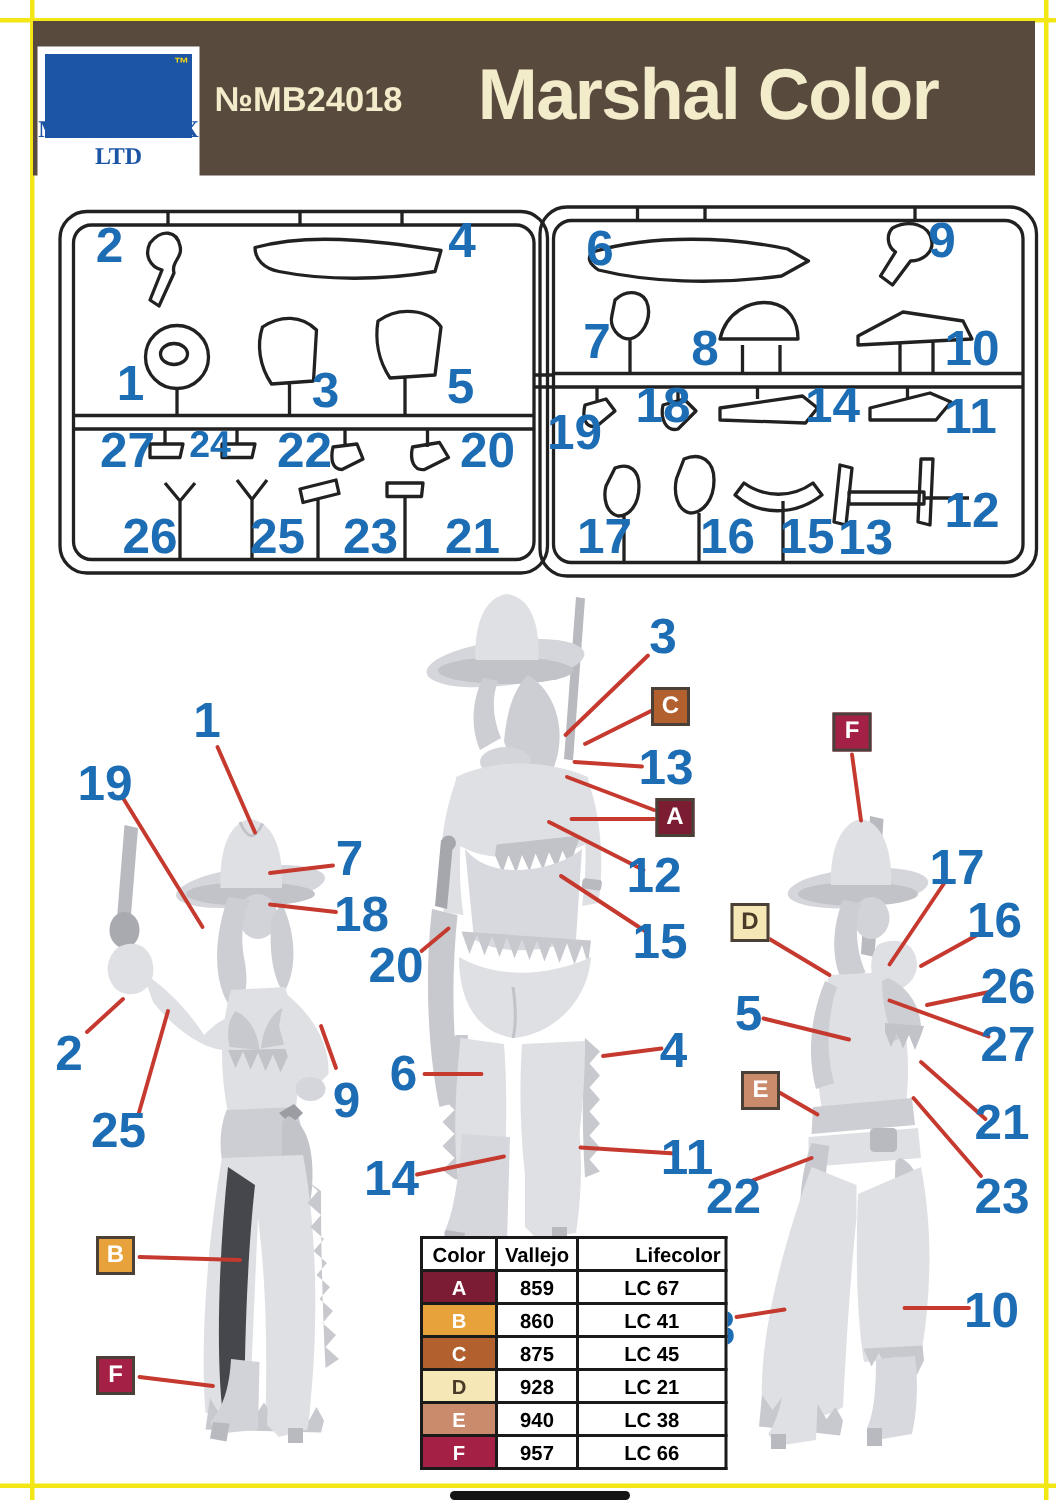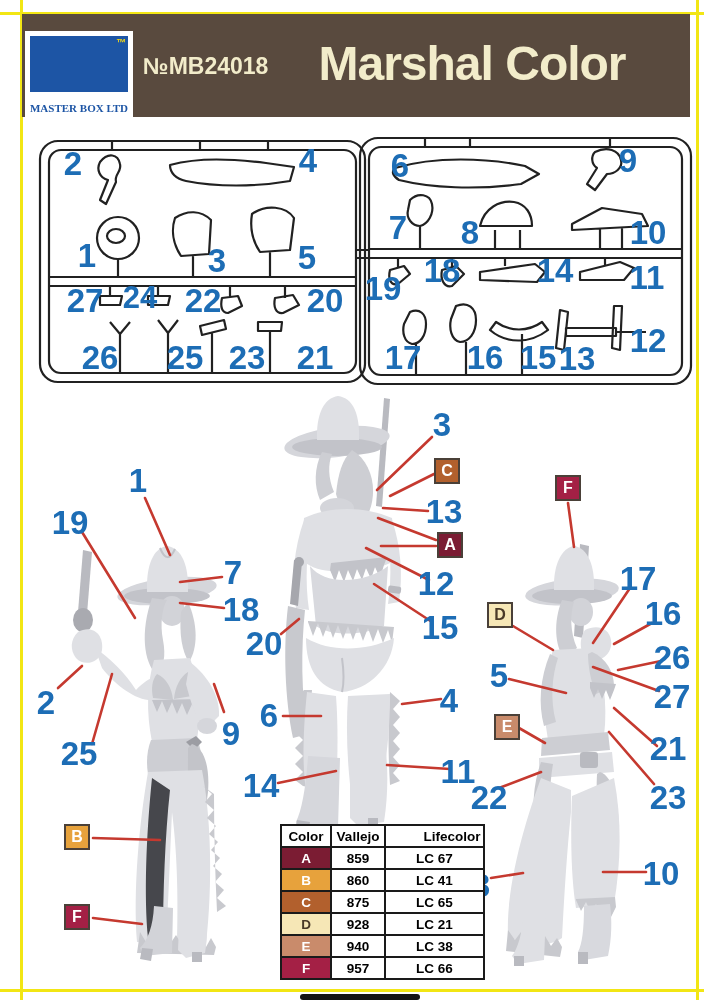--- a/index.html
+++ b/index.html
@@ -11,31 +11,31 @@
   .yline.v{top:0;height:1000px;width:3px;}
   
   .band{position:absolute;left:22px;top:14px;width:668px;height:103px;background:var(--header_bg);}
   .logo{position:absolute;left:25px;top:31px;width:108px;height:87px;background:#ffffff;}
   .logo-blue{position:absolute;left:5px;top:5px;width:98px;height:56px;background:var(--logo_blue);
              display:flex;align-items:center;justify-content:center;}
   .logo-mb{color:var(--logo_yellow);font-family:"Liberation Serif",serif;font-weight:bold;
            font-size:46px;line-height:1;letter-spacing:1px;}
   .logo-tm{position:absolute;right:2px;top:1px;color:var(--logo_yellow);font-size:10px;font-weight:bold;}
   .logo-co{position:absolute;left:0;bottom:4px;width:100%;text-align:center;color:var(--logo_blue);
-           font-family:"Liberation Serif",serif;font-weight:bold;font-size:11px;}
+           font-family:"Liberation Serif",serif;font-weight:bold;font-size:16px;}
   .prodno{position:absolute;left:143px;top:53px;color:var(--header_text);
           font-weight:bold;font-size:23px;letter-spacing:0px;}
   .title{position:absolute;left:262px;top:36px;width:420px;text-align:center;color:var(--header_text);
          font-weight:bold;font-size:48px;letter-spacing:-1px;}
   
   .art{position:absolute;left:0;top:0;width:704px;height:1000px;}
   
   .num{position:absolute;transform:translate(-50%,-50%);color:var(--number_blue);
        font-weight:bold;font-size:33px;line-height:1;white-space:nowrap;}
-  .num.sm{font-size:31px;text-align:right;}
+  .num.sm{font-size:25px;text-align:right;}
   
   .swatch{position:absolute;width:26px;height:26px;border:2px solid #4a4038;box-sizing:border-box;
           display:flex;align-items:center;justify-content:center;font-weight:bold;font-size:16px;}
   
   .ptable{position:absolute;left:280px;top:824px;border-collapse:collapse;background:#ffffff;}
   .ptable th,.ptable td{border:2px solid #1a1a1a;text-align:center;font-weight:bold;
         font-size:13.5px;padding:0;height:20px;}
   .ptable th{width:48px;}
   .ptable th:nth-child(2){width:52px;}
   .ptable th:nth-child(3){width:62px;padding-left:35px;}
@@ -325,21 +325,21 @@
         <td>LC 67</td>
       </tr>
       <tr>
         <td style="background-color: rgb(231, 162, 60); color: rgb(255, 255, 255);">B</td>
         <td>860</td>
         <td>LC 41</td>
       </tr>
       <tr>
         <td style="background-color: rgb(178, 96, 45); color: rgb(255, 255, 255);">C</td>
         <td>875</td>
-        <td>LC 65</td>
+        <td>LC 45</td>
       </tr>
       <tr>
         <td style="background-color: rgb(246, 231, 182); color: rgb(74, 58, 40);">D</td>
         <td>928</td>
         <td>LC 21</td>
       </tr>
       <tr>
         <td style="background-color: rgb(201, 139, 107); color: rgb(255, 255, 255);">E</td>
         <td>940</td>
         <td>LC 38</td>

